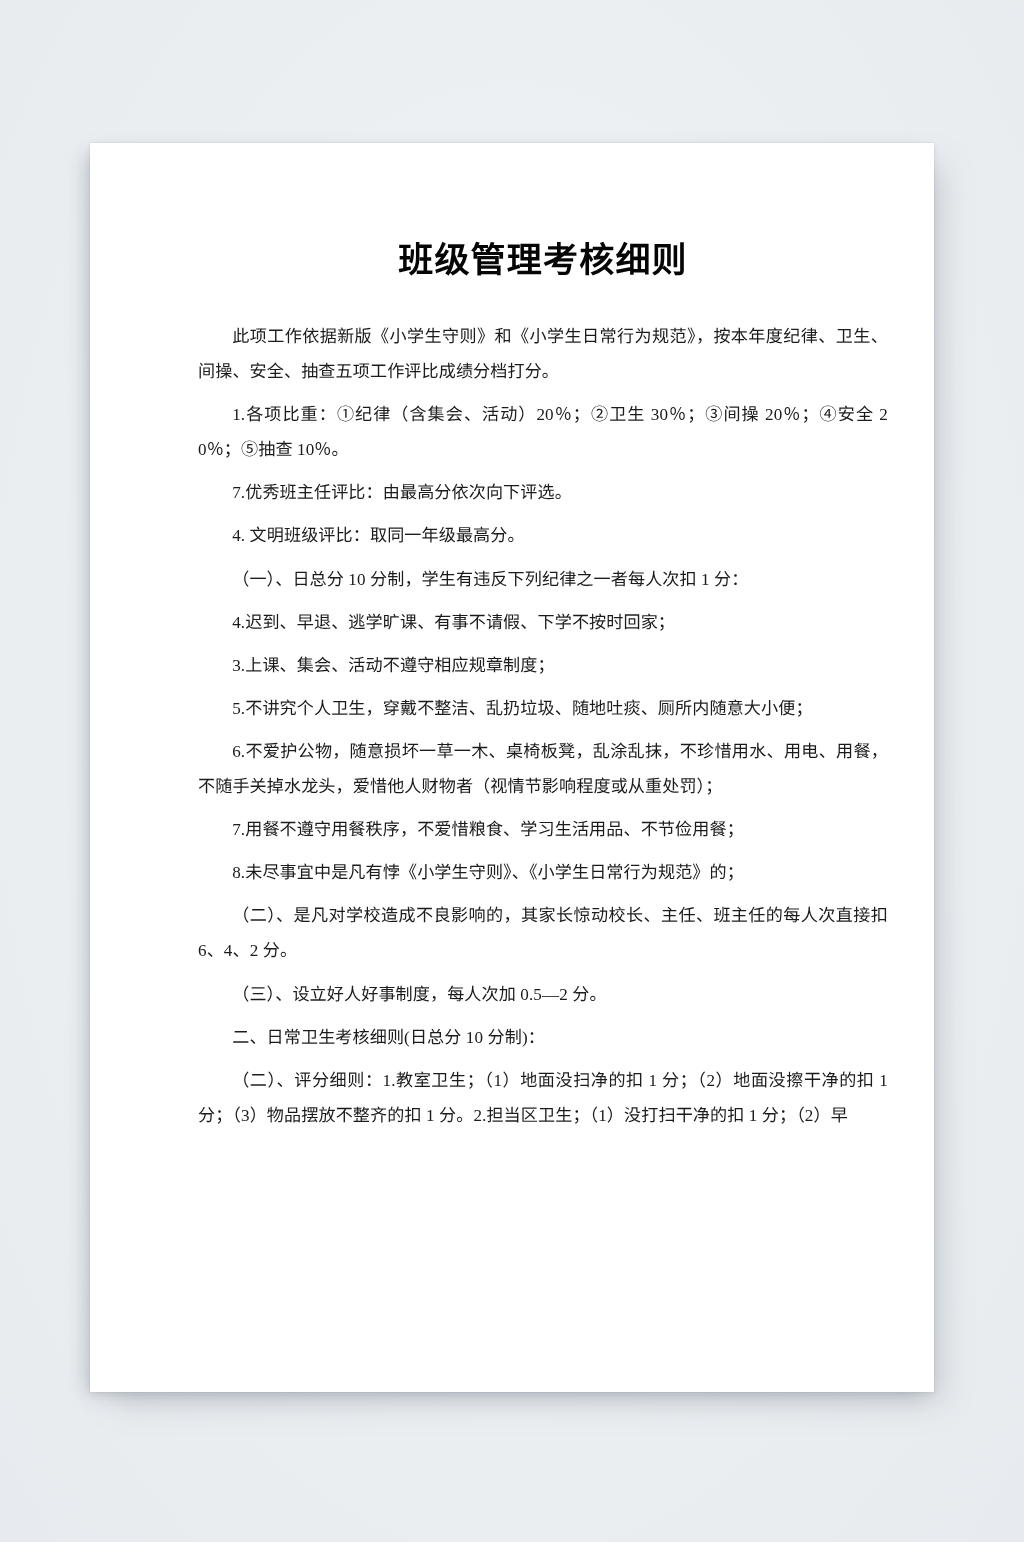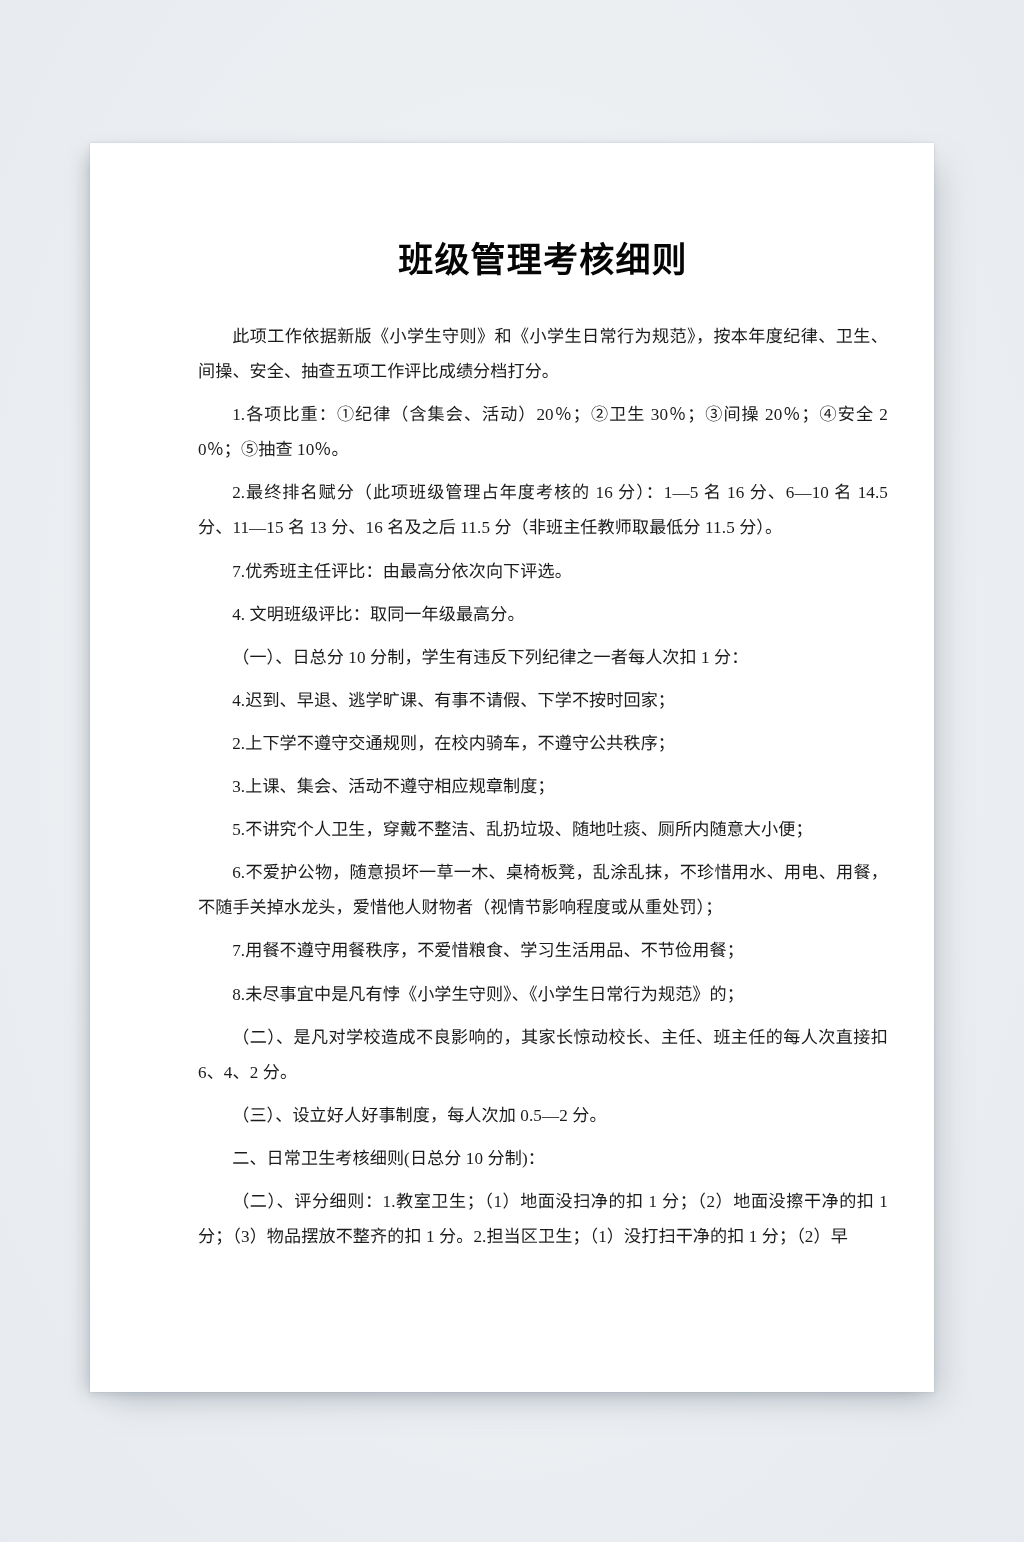--- a/index.html
+++ b/index.html
@@ -79,26 +79,24 @@
 <div id="viewport">
 
   <div id="page-sheet">
 
     <div id="doc-body">
 
       <h1 class="doc-title">班级管理考核细则</h1>
 
       <p class="para">此项工作依据新版《小学生守则》和《小学生日常行为规范》，按本年度纪律、卫生、间操、安全、抽查五项工作评比成绩分档打分。</p>
       <p class="para">1.各项比重：①纪律（含集会、活动）20％；②卫生 30％；③间操 20％；④安全 20％；⑤抽查 10％。</p>
-      <p class="para">2.最终排名赋分（此项班级管理占年度考核的 16 分）：1—5 名 16 分、6—10 名 14.5 分、11—15 名 13 分、16 名及之后 11.5 分（非班主任教师取最低分 11.5 分）。</p>
       <p class="para">7.优秀班主任评比：由最高分依次向下评选。</p>
       <p class="para">4. 文明班级评比：取同一年级最高分。</p>
       <p class="para">（一）、日总分 10 分制，学生有违反下列纪律之一者每人次扣 1 分：</p>
       <p class="para">4.迟到、早退、逃学旷课、有事不请假、下学不按时回家；</p>
-      <p class="para">2.上下学不遵守交通规则，在校内骑车，不遵守公共秩序；</p>
       <p class="para">3.上课、集会、活动不遵守相应规章制度；</p>
       <p class="para">5.不讲究个人卫生，穿戴不整洁、乱扔垃圾、随地吐痰、厕所内随意大小便；</p>
       <p class="para">6.不爱护公物，随意损坏一草一木、桌椅板凳，乱涂乱抹，不珍惜用水、用电、用餐，不随手关掉水龙头，爱惜他人财物者（视情节影响程度或从重处罚）；</p>
       <p class="para">7.用餐不遵守用餐秩序，不爱惜粮食、学习生活用品、不节俭用餐；</p>
       <p class="para">8.未尽事宜中是凡有悖《小学生守则》、《小学生日常行为规范》的；</p>
       <p class="para">（二）、是凡对学校造成不良影响的，其家长惊动校长、主任、班主任的每人次直接扣 6、4、2 分。</p>
       <p class="para">（三）、设立好人好事制度，每人次加 0.5—2 分。</p>
       <p class="para">二、日常卫生考核细则(日总分 10 分制)：</p>
       <p class="para">（二）、评分细则：1.教室卫生；（1）地面没扫净的扣 1 分；（2）地面没擦干净的扣 1 分；（3）物品摆放不整齐的扣 1 分。2.担当区卫生；（1）没打扫干净的扣 1 分；（2）早</p>
 

